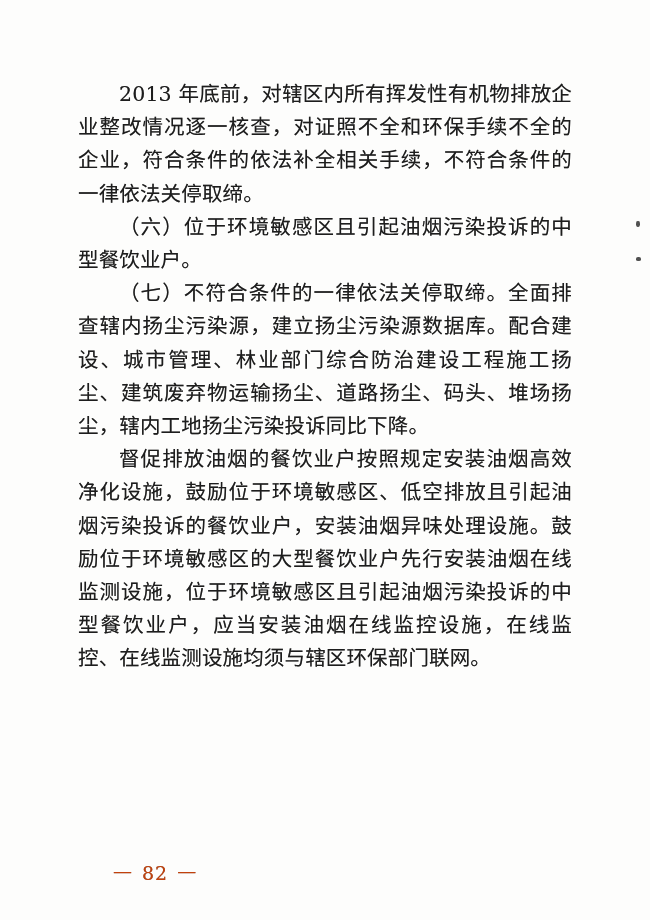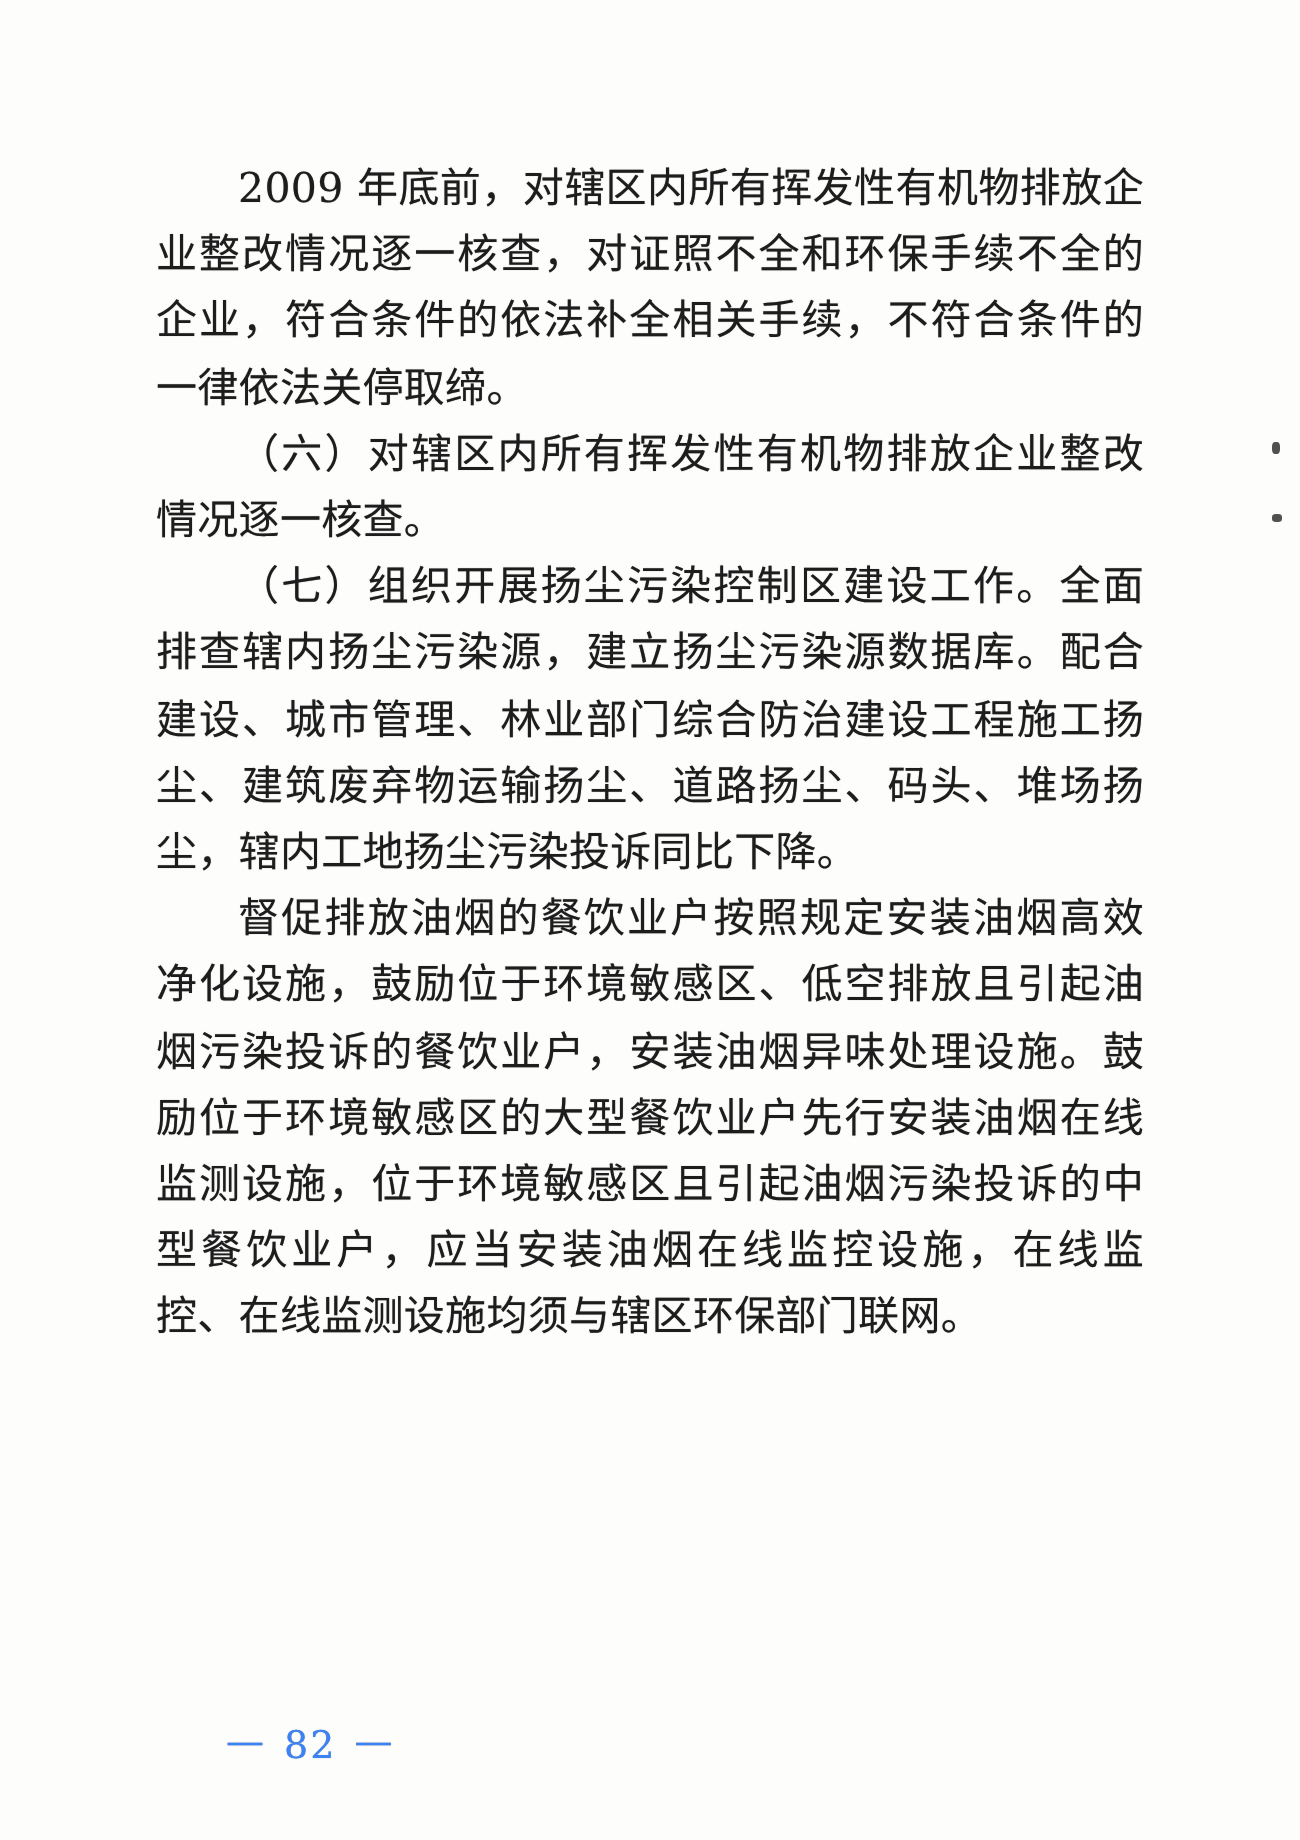--- a/index.html
+++ b/index.html
@@ -55,21 +55,21 @@
     word-spacing: 3px;
   }
 
   
   .page-footer {
     position: absolute;
     left: 78px;
     top: 862px;
     width: 494px;
     font-size: 19px;
-    color: #3b82f6;
+    color: #c2410c;
     letter-spacing: 1px;
     text-shadow: 0 0 0.45px rgba(40,40,40,0.55);
   }
   .page-footer .folio {
     display: inline-block;
     margin-left: 26px;
   }
   .page-footer .dash {
     display: inline-block;
     padding: 0 9px;
@@ -86,26 +86,26 @@
   .speck-a { left: 636px; top: 221px; width: 4px; height: 6px; }
   .speck-b { left: 636px; top: 257px; width: 5px; height: 4px; }
 </style>
 </head>
 <body>
 
 <div class="page">
 
   <div class="page-body">
 
-    <p class="para">2009 年底前，对辖区内所有挥发性有机物排放企业整改情况逐一核查，对证照不全和环保手续不全的企业，符合条件的依法补全相关手续，不符合条件的一律依法关停取缔。</p>
+    <p class="para">2013 年底前，对辖区内所有挥发性有机物排放企业整改情况逐一核查，对证照不全和环保手续不全的企业，符合条件的依法补全相关手续，不符合条件的一律依法关停取缔。</p>
 
 
-    <p class="para">（六）对辖区内所有挥发性有机物排放企业整改情况逐一核查。</p>
+    <p class="para">（六）位于环境敏感区且引起油烟污染投诉的中型餐饮业户。</p>
 
-    <p class="para">（七）组织开展扬尘污染控制区建设工作。全面排查辖内扬尘污染源，建立扬尘污染源数据库。配合建设、城市管理、林业部门综合防治建设工程施工扬尘、建筑废弃物运输扬尘、道路扬尘、码头、堆场扬尘，辖内工地扬尘污染投诉同比下降。</p>
+    <p class="para">（七）不符合条件的一律依法关停取缔。全面排查辖内扬尘污染源，建立扬尘污染源数据库。配合建设、城市管理、林业部门综合防治建设工程施工扬尘、建筑废弃物运输扬尘、道路扬尘、码头、堆场扬尘，辖内工地扬尘污染投诉同比下降。</p>
 
 
 
     <p class="para">督促排放油烟的餐饮业户按照规定安装油烟高效净化设施，鼓励位于环境敏感区、低空排放且引起油烟污染投诉的餐饮业户，安装油烟异味处理设施。鼓励位于环境敏感区的大型餐饮业户先行安装油烟在线监测设施，位于环境敏感区且引起油烟污染投诉的中型餐饮业户，应当安装油烟在线监控设施，在线监控、在线监测设施均须与辖区环保部门联网。</p>
 
   </div>
 
   <div class="page-footer">
     <span class="folio"><span class="dash">—</span><span>82</span><span class="dash">—</span></span>
   </div>

